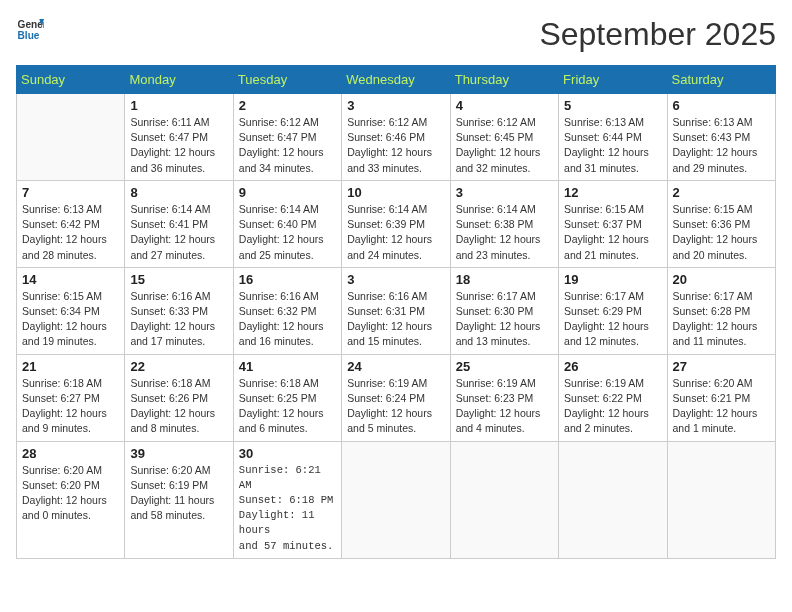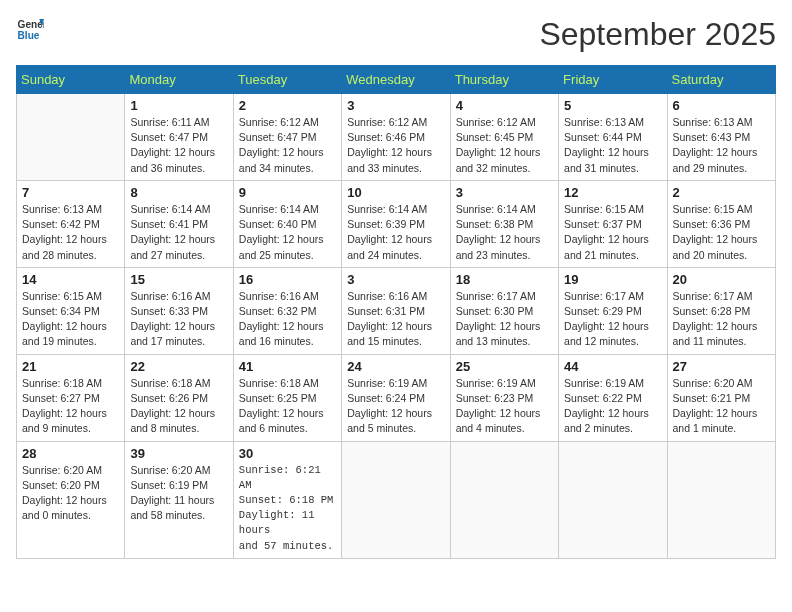--- a/index.html
+++ b/index.html
@@ -282,21 +282,21 @@
 and 5 minutes.</div>
         </td>
         <td>
           <div class="day-num">25</div>
           <div class="day-info" style="white-space: pre-line;">Sunrise: 6:19 AM
 Sunset: 6:23 PM
 Daylight: 12 hours
 and 4 minutes.</div>
         </td>
         <td>
-          <div class="day-num">44</div>
+          <div class="day-num">26</div>
           <div class="day-info" style="white-space: pre-line;">Sunrise: 6:19 AM
 Sunset: 6:22 PM
 Daylight: 12 hours
 and 2 minutes.</div>
         </td>
         <td>
           <div class="day-num">27</div>
           <div class="day-info" style="white-space: pre-line;">Sunrise: 6:20 AM
 Sunset: 6:21 PM
 Daylight: 12 hours

